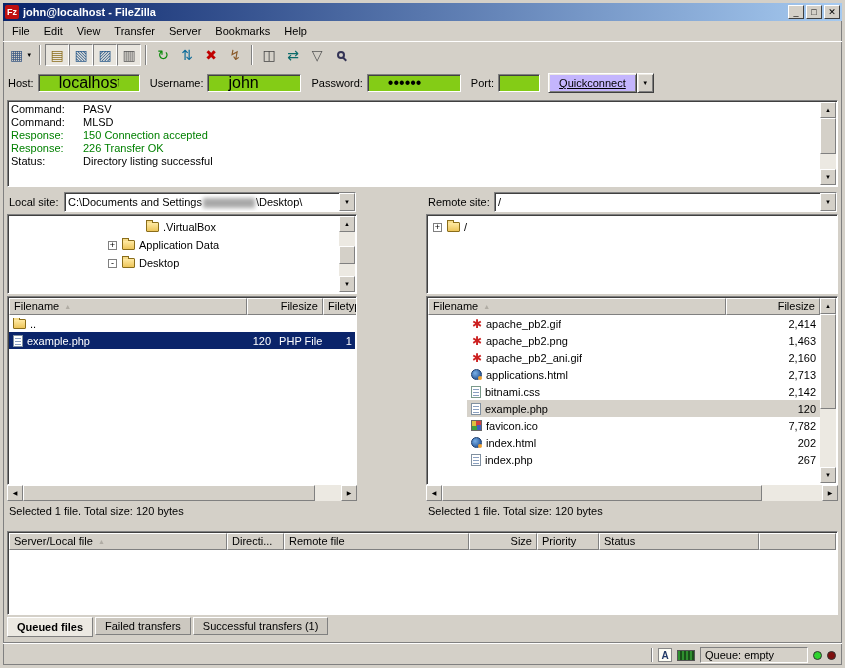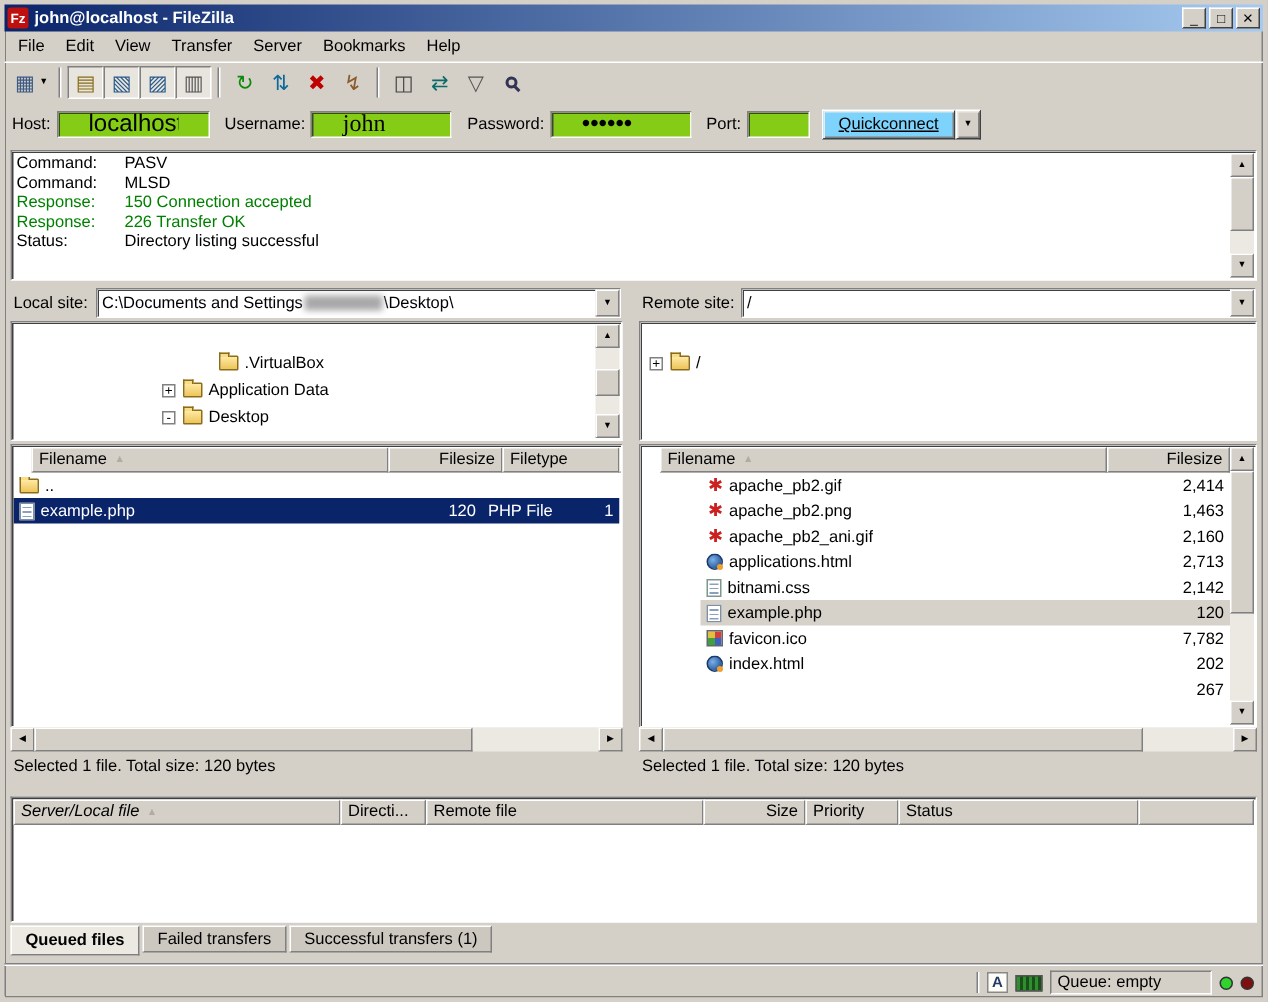--- a/index.html
+++ b/index.html
@@ -34,23 +34,23 @@
   .mag::after{content:"";position:absolute;width:5px;height:2px;background:#335;
     transform:rotate(45deg);right:-4px;bottom:-3px;}
 
   
   #quickbar{position:absolute;top:65px;left:0;width:839px;height:30px;display:flex;
     align-items:center;padding:0 4px;font-size:11px;}
   .qc-label{margin:0 4px 0 10px;}
   .qc-label:first-child{margin-left:1px;}
   .qc-input{height:18px;font-size:16px;padding:1px 20px;background:#84cc16;
     border:1px solid;border-color:#808080 #fff #fff #808080;box-shadow:inset 1px 1px 0 #404040;}
-  .w-host{width:102px;} .w-user{width:94px;font-family:Liberation Serif, serif;} .w-pass{width:94px;} .w-port{width:42px;}
+  .w-host{width:102px;} .w-user{width:94px;} .w-pass{width:94px;} .w-port{width:42px;}
   .qc-btn{height:20px;margin-left:8px;padding:1px 10px;font-size:11px;text-decoration:underline;
-    background:#7dd3fc;border:1px solid;border-color:#fff #404040 #404040 #fff;
+    background:#c4b5fd;border:1px solid;border-color:#fff #404040 #404040 #fff;
     box-shadow:inset 1px 1px 0 #ece9e2,inset -1px -1px 0 #808080;}
   .qc-drop{height:20px;width:17px;padding:0;font-size:6px;background:#d4d0c8;
     border:1px solid;border-color:#fff #404040 #404040 #fff;
     box-shadow:inset 1px 1px 0 #ece9e2,inset -1px -1px 0 #808080;}
 
   
   #logpane{position:absolute;top:97px;left:4px;width:831px;height:87px;}
   .log-lines{position:absolute;top:2px;left:3px;right:19px;bottom:1px;overflow:hidden;}
   .log-line{font-size:11px;line-height:13px;white-space:nowrap;}
   .log-label{display:inline-block;width:72px;}
@@ -63,48 +63,48 @@
     border:1px solid;border-color:#fff #808080 #808080 #fff;font-size:6px;
     text-align:center;line-height:14px;padding:0;}
   .vscroll .up{top:0;left:0;} .vscroll .down{bottom:0;left:0;}
   .hscroll .left{left:0;top:0;} .hscroll .right{right:0;top:0;}
   .sb-thumb{position:absolute;background:#d4d0c8;border:1px solid;border-color:#fff #808080 #808080 #fff;}
   .vscroll .sb-thumb{left:0;width:16px;}
   .hscroll .sb-thumb{top:0;height:16px;}
 
   
   .panel{position:absolute;top:189px;height:330px;}
-  #lp{left:4px;width:408px;} #rp{left:423px;width:412px;}
+  #lp{left:4px;width:350px;} #rp{left:423px;width:412px;}
   .site-label{position:absolute;left:2px;top:4px;font-size:11px;white-space:nowrap;}
   .combo{position:absolute;top:0;height:20px;right:1px;display:flex;background:#fff;
     border:1px solid;border-color:#808080 #fff #fff #808080;box-shadow:inset 1px 1px 0 #404040;}
   #lp .combo{left:57px;} #rp .combo{left:68px;}
   .combo-text{flex:1;font-size:11px;padding:3px 3px 0 3px;white-space:nowrap;overflow:hidden;}
   .combo-btn{width:16px;padding:0;font-size:6px;background:#d4d0c8;
     border:1px solid;border-color:#fff #808080 #808080 #fff;}
   .redacted{display:inline-block;width:52px;height:10px;background:#a8a8a8;
     filter:blur(2px);vertical-align:middle;margin:0 1px;}
 
   .tree-box{position:absolute;top:22px;left:0;right:0;height:80px;background:#fff;overflow:hidden;
-    border:1px solid;border-color:#808080 #fff #fff #808080;box-shadow:inset 1px 1px 0 #404040;padding-top:18px;}
+    border:1px solid;border-color:#808080 #fff #fff #808080;box-shadow:inset 1px 1px 0 #404040;padding-top:3px;}
   .tree-box .vscroll{top:1px;right:1px;bottom:1px;}
   .tree-row{height:18px;display:flex;align-items:center;font-size:11px;white-space:nowrap;}
   .expander{flex:0 0 auto;width:9px;height:9px;border:1px solid #808080;background:#fff;
     font-size:9px;line-height:7px;text-align:center;margin-right:5px;color:#000;}
   .expander.blank{border-color:transparent;background:transparent;}
 
   .icon-folder{position:relative;display:inline-block;width:13px;height:10px;flex:0 0 auto;
     background:linear-gradient(#ffe9a2,#edc55a);border:1px solid #8a6d1a;border-radius:1px;margin-right:4px;}
   .icon-folder::before{content:"";position:absolute;top:-3px;left:-1px;width:5px;height:2px;
     background:#f7dc8a;border:1px solid #8a6d1a;border-bottom:none;}
 
   
   .list-box{position:absolute;top:104px;left:0;right:0;height:189px;background:#fff;overflow:hidden;
     border:1px solid;border-color:#808080 #fff #fff #808080;box-shadow:inset 1px 1px 0 #404040;}
-  .list-header{position:absolute;top:1px;left:1px;right:1px;height:17px;display:flex;background:#e5e5e5;margin-left:12px;}
+  .list-header{position:absolute;top:1px;left:1px;right:1px;height:17px;display:flex;background:#0ea5e9;}
   #rp .list-header{right:17px;}
   .cell{flex:0 0 auto;border:1px solid;border-color:#fff #808080 #808080 #fff;background:#d4d0c8;
     padding:1px 4px;font-size:11px;height:17px;overflow:hidden;white-space:nowrap;}
   .cell.sortcol::after{content:"▲";font-size:7px;color:#b0aca4;margin-left:5px;vertical-align:1px;}
   .list-rows{position:absolute;top:18px;left:1px;right:1px;bottom:1px;overflow:hidden;}
   #rp .list-rows{right:17px;padding-left:39px;}
   #rp .list-vscroll{top:1px;right:1px;bottom:1px;}
   .file-row{display:flex;height:17px;align-items:center;font-size:11px;}
   .file-cell{padding:0 4px;overflow:hidden;white-space:nowrap;display:flex;align-items:center;}
   .file-cell.num{justify-content:flex-end;}
@@ -378,40 +378,44 @@
               <span class="file-cell num" style="flex: 1 1 auto;">7,782</span>
             </div>
             <div class="file-row">
               <span class="file-cell" style="width: 298px;">
                 <span class="fi icon-html"></span>
                 <span class="fname">index.html</span>
               </span>
               <span class="file-cell num" style="flex: 1 1 auto;">202</span>
             </div>
             <div class="file-row">
+              <span class="file-cell" style="width: 298px;">
+                <span class="fi icon-php"></span>
+                <span class="fname">index.php</span>
+              </span>
               <span class="file-cell num" style="flex: 1 1 auto;">267</span>
             </div>
           </div>
       <div class="vscroll list-vscroll">
         <button class="sb-btn up">▲</button>
         <span class="sb-thumb" style="top:16px;height:95px;"></span>
         <button class="sb-btn down">▼</button>
       </div>
     </div>
     <div class="hscroll">
       <button class="sb-btn left">◀</button>
       <span class="sb-thumb" style="left:16px;width:320px;"></span>
       <button class="sb-btn right">▶</button>
     </div>
     <div class="panel-status">Selected 1 file. Total size: 120 bytes</div>
   </div>
 
   <div id="queue">
     <div class="queue-header" id="qhead">
-          <div class="cell sortcol" style="width: 218px; font-style: italic;">Server/Local file</div>
+          <div class="cell sortcol" style="width: 218px;">Server/Local file</div>
           <div class="cell" style="width: 57px;">Directi...</div>
           <div class="cell" style="width: 185px;">Remote file</div>
           <div class="cell" style="width: 68px; text-align: right;">Size</div>
           <div class="cell" style="width: 62px;">Priority</div>
           <div class="cell" style="width: 160px;">Status</div>
           <div class="cell filler"></div>
         </div>
   </div>
   <div id="tabs">
         <button class="tab active">Queued files</button>

